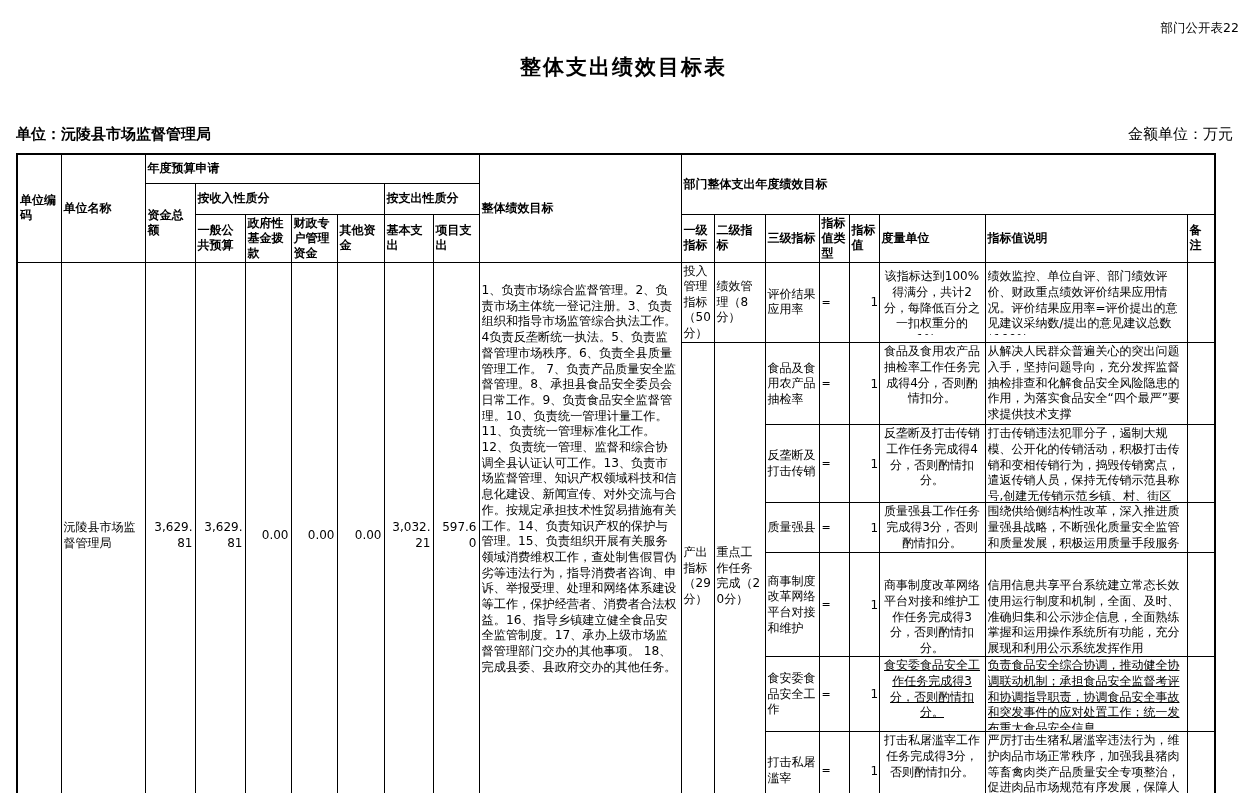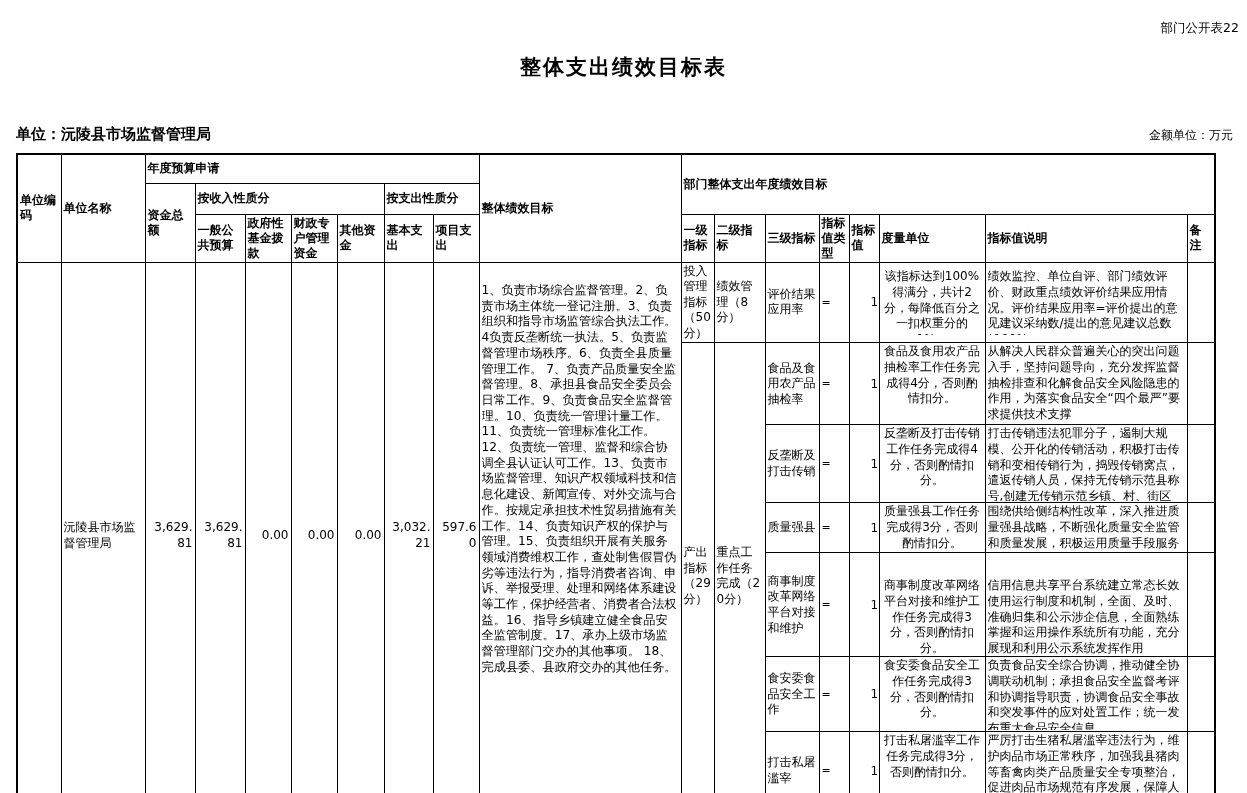--- a/index.html
+++ b/index.html
@@ -5,21 +5,21 @@
   html,body{margin:0;padding:0;}
   body{
     width:1247px;height:793px;background:#fff;color:#000;
     font-family:"DejaVu Sans","Liberation Sans",sans-serif;
     position:relative;overflow:hidden;
   }
   .corner{ text-align:right; padding:20px 8px 0 0; font-size:12.5px; }
   .title{ text-align:center; font-size:21px; font-weight:bold; margin-top:16px; letter-spacing:2px; }
   .meta{ display:flex; justify-content:space-between; align-items:flex-end; margin:44px 14px 9px 16px; }
   .meta .u{ font-weight:bold; font-size:15px;font-family:Liberation Mono, monospace; }
-  .meta .a{ font-size:12px; }
+  .meta .a{ font-size:15px; }
 
   table.perf{
     border-collapse:collapse; table-layout:fixed;
     margin-left:16px; width:1198px;
     border:2px solid #000;
   }
   .perf th,.perf td{
     border:1px solid #000; padding:1px 2px;
     font-size:12px; vertical-align:middle; overflow:hidden;
   }
@@ -35,21 +35,21 @@
   td.val{ text-align:left; padding-left:21px; }
   td.measure{ text-align:center; }
   td.desc{ text-align:left; }
   .clip{ overflow:hidden; line-height:15.6px; }
 
   tr.dr0{height:69px;} .dr0 .clip{height:66px;}
   tr.dr1{height:82px;} .dr1 .clip{height:79px;}
   tr.dr2{height:78px;} .dr2 .clip{height:75px;}
   tr.dr3{height:50px;} .dr3 .clip{height:47px;}
   tr.dr4{height:80px;} .dr4 .clip{height:77px;margin-top:24px;}
-  tr.dr5{height:75px;} .dr5 .clip{height:72px;}
+  tr.dr5{height:75px;} .dr5 .clip{height:72px;text-decoration:underline;}
   tr.dr6{height:78px;} .dr6 .clip{height:75px;}
 </style>
 </head>
 <body>
 
 <div class="corner">部门公开表22</div>
 <div class="title">整体支出绩效目标表</div>
 <div class="meta">
   <span class="u">单位：沅陵县市场监督管理局</span>
   <span class="a">金额单位：万元</span>

